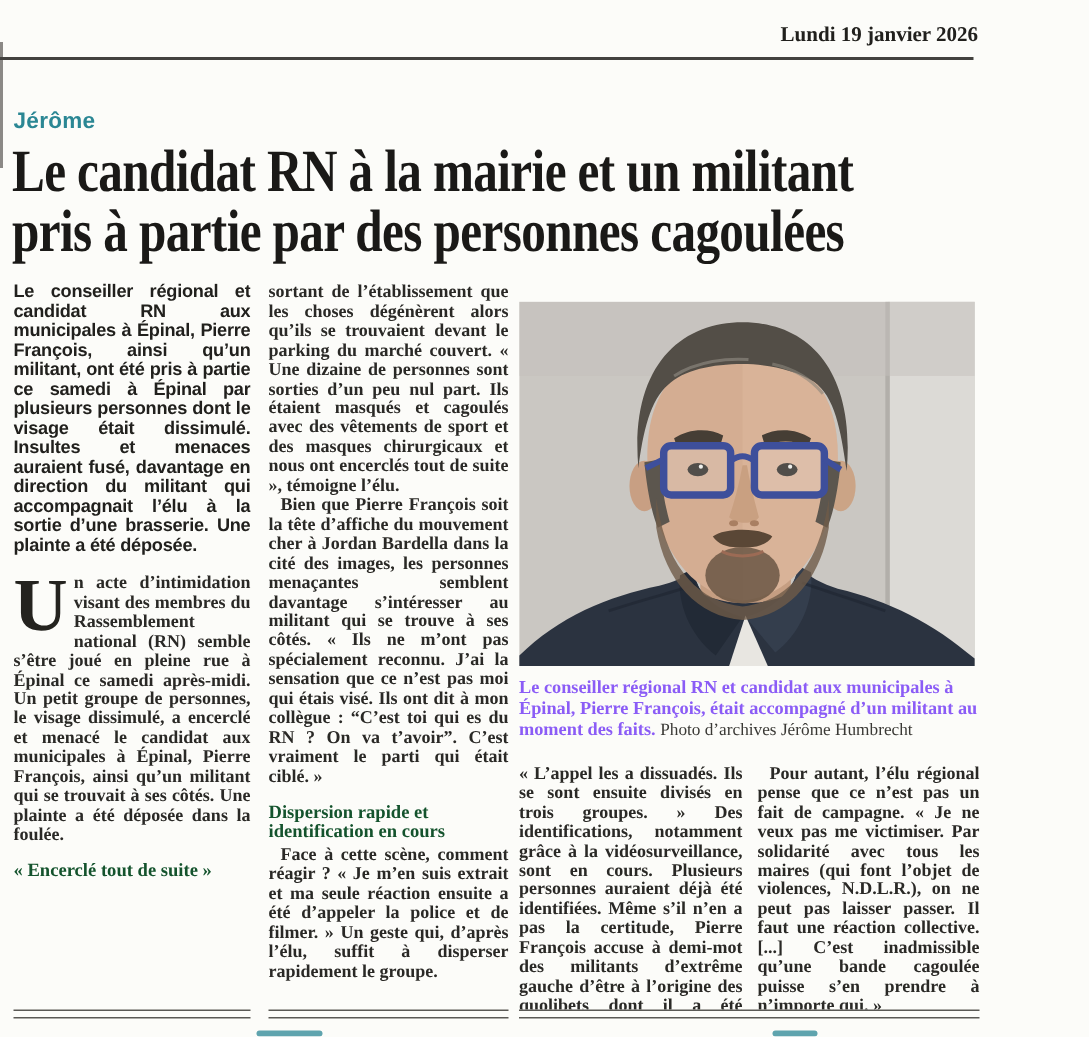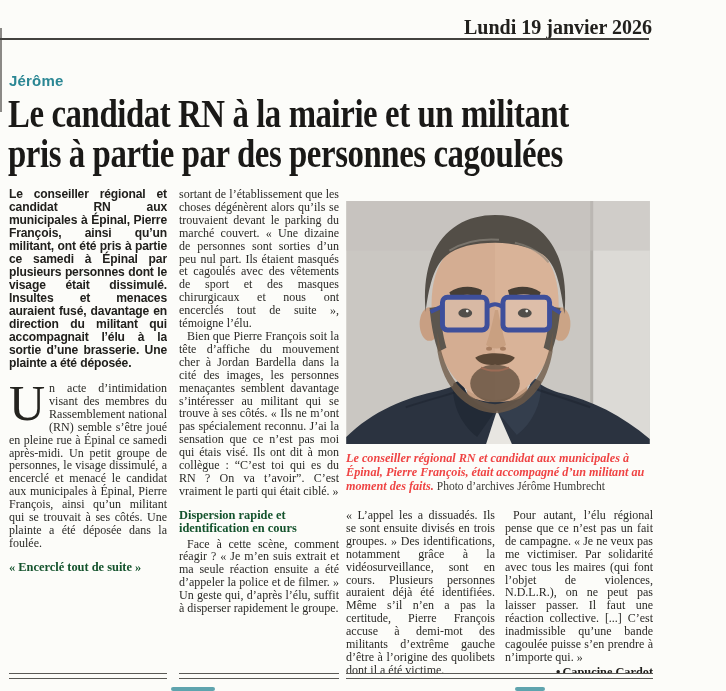--- a/index.html
+++ b/index.html
@@ -6,21 +6,21 @@
   html,body { width:726px; height:691px; }
   body {
     position:relative;
     background:#fcfcf9;
     font-family:"Liberation Serif", serif;
     color:#2a2926;
     overflow:hidden;
   }
   .date {
     position:absolute; top:16px; left:0; width:652px;
-    text-align:right; font-weight:bold; font-size:20px; color:#21201d;
+    text-align:right; font-weight:bold; font-size:14px; color:#21201d;
   }
   .top-rule {
     position:absolute; top:38px; left:0; width:649px; height:2.4px;
     background:#43423f;
   }
   .edge-mark {
     position:absolute; left:0; top:28px; width:2px; height:84px;
     background:#8b8986;
   }
   .kicker {
@@ -54,37 +54,37 @@
   }
   .dropcap {
     float:left; font-size:50px; line-height:39px;
     padding:2px 4px 0 0; color:#24231f;
   }
   .subhead {
     font-size:12.4px; font-weight:bold; line-height:13.4px;
     text-align:left; color:#14532d;
     margin:11px 0 2px 0;
   }
-  .para { margin:0; }
+  .para { margin:0;font-weight:bold; }
   .indent { text-indent:8px; }
   .byline {
     font-weight:bold; font-size:12.3px; text-align:right;
     margin-top:2px; color:#21201d;
   }
   .byline .bullet { font-size:8px; vertical-align:2px; padding-right:2px; }
   .photo {
     position:absolute; left:344px; top:201px; width:308px; height:243px;
     overflow:hidden;
   }
   .photo svg { display:block; width:100%; height:100%; }
   .caption {
     position:absolute; left:346px; top:451px; width:307px;
     font-size:12.2px; line-height:14.2px; text-align:left;
   }
-  .caption .cap-bold { font-weight:bold; color:#ef4444;font-style:italic; }
+  .caption .cap-bold { font-weight:bold; color:#8b5cf6; }
   .caption .cap-credit { font-weight:normal; font-size:11.5px; color:#3a3935; }
   .endrule {
     position:absolute; top:673px; height:6px;
     border-top:1.4px solid #5a5955; border-bottom:1.4px solid #5a5955;
   }
   #endrule-1 { left:9px;   width:158px; }
   #endrule-2 { left:179px; width:160px; }
   #endrule-3 { left:346px; width:307px; }
   .frag {
     position:absolute; top:687px; height:4px; border-radius:2px; opacity:.75;

